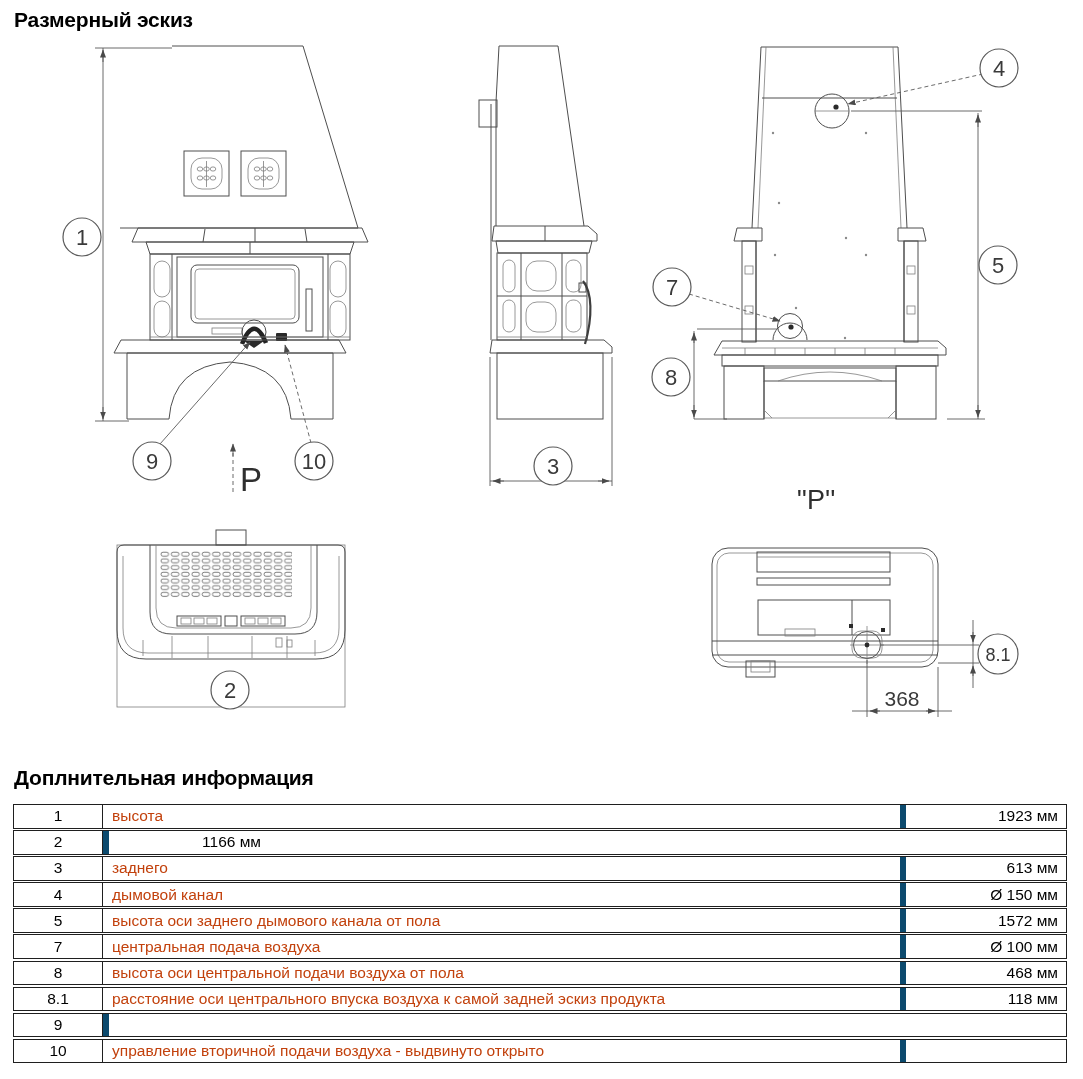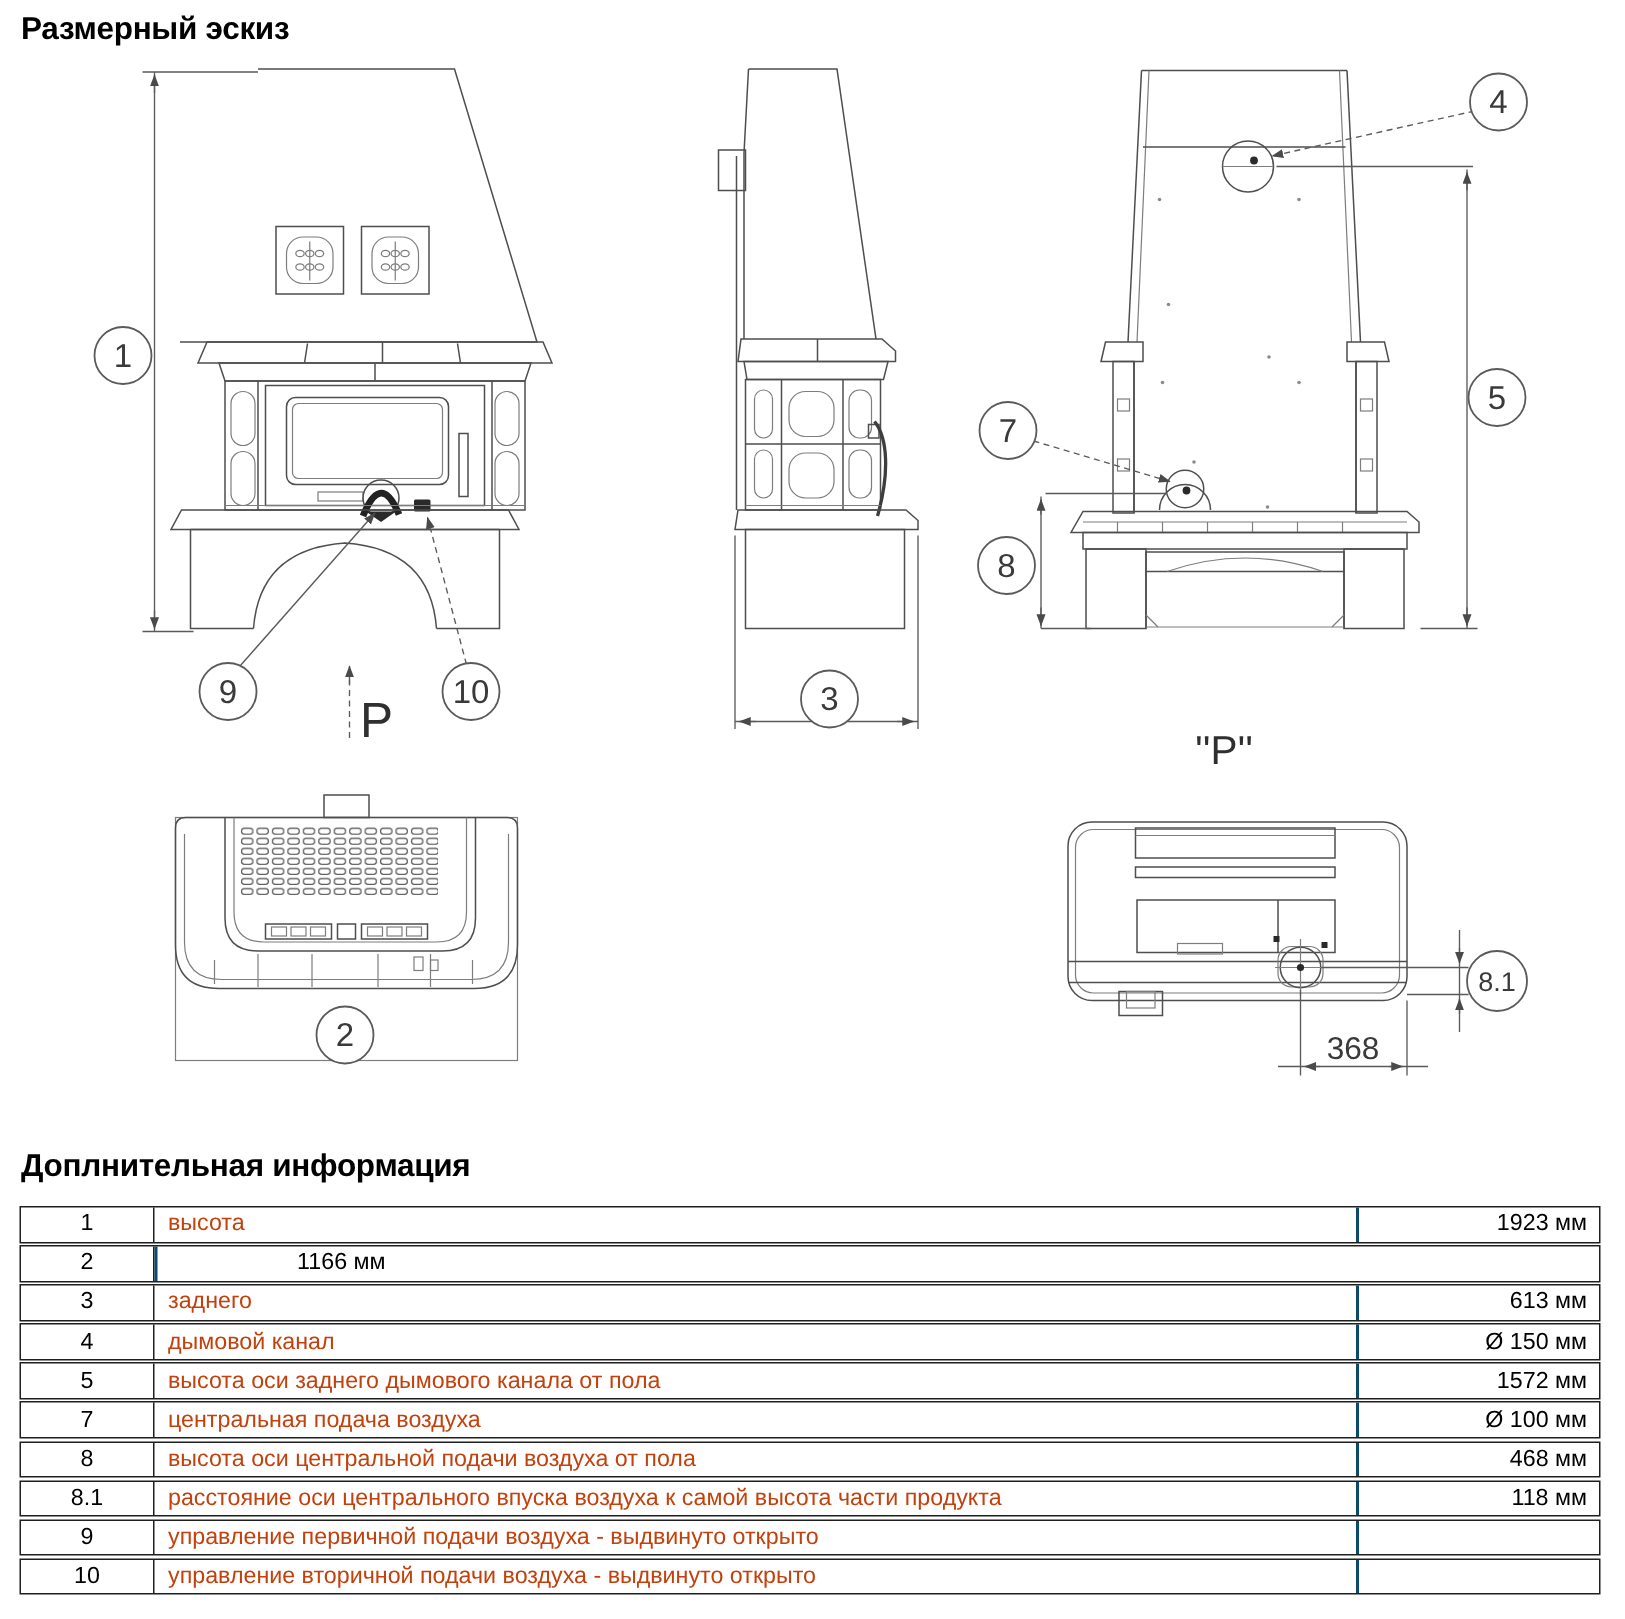--- a/index.html
+++ b/index.html
@@ -20,21 +20,21 @@
   .dtext{fill:#3a3a3a;font-size:21px;text-anchor:middle;font-family:"Liberation Sans",sans-serif;}
   .ptext{fill:#2f2f2f;font-size:33px;text-anchor:start;font-family:"Liberation Sans",sans-serif;}
   .pview{fill:#2f2f2f;font-size:27px;text-anchor:middle;font-family:"Liberation Sans",sans-serif;}
   .blk{fill:#2a2a2a;stroke:none;}
 
   
   .info-table{position:absolute;left:13px;top:804px;width:1054px;}
   .t-row{display:flex;align-items:stretch;border:1.6px solid #1f1f1f;margin-bottom:1.5px;height:22.6px;background:#fff;}
   .t-num{width:88px;border-right:1.6px solid #1f1f1f;display:flex;align-items:center;justify-content:center;font-size:15.5px;color:#000;}
   .t-desc{flex:1;display:flex;align-items:center;padding-left:9px;font-size:15.5px;color:#c2410c;white-space:nowrap;overflow:hidden;}
-  .t-val{width:152px;border-left:2px solid #0c4a6e;display:flex;align-items:center;justify-content:flex-end;padding-right:8px;font-size:15.5px;color:#000;white-space:nowrap;}
+  .t-val{width:152px;border-left:6px solid #0c4a6e;display:flex;align-items:center;justify-content:flex-end;padding-right:8px;font-size:15.5px;color:#000;white-space:nowrap;}
 </style>
 </head>
 <body>
 
 <div class="heading" id="sketch-heading">Размерный эскиз</div>
 
 <svg id="sketch-svg" width="1083" height="760" viewBox="0 0 1083 760">
   <defs>
     <marker id="ah" markerWidth="10" markerHeight="8" refX="7.5" refY="3" orient="auto" markerUnits="userSpaceOnUse">
       <path d="M0,0 L8,3 L0,6 Z" fill="#4a4a4a"></path>
@@ -384,26 +384,25 @@
     <div class="t-desc">центральная подача воздуха</div>
     <div class="t-val">Ø 100 мм</div>
   </div>
   <div class="t-row">
     <div class="t-num">8</div>
     <div class="t-desc">высота оси центральной подачи воздуха от пола</div>
     <div class="t-val">468 мм</div>
   </div>
   <div class="t-row">
     <div class="t-num">8.1</div>
-    <div class="t-desc">расстояние оси центрального впуска воздуха к самой высота части продукта</div>
+    <div class="t-desc">расстояние оси центрального впуска воздуха к самой задней эскиз продукта</div>
     <div class="t-val">118 мм</div>
   </div>
   <div class="t-row">
     <div class="t-num">9</div>
-    <div class="t-desc">управление первичной подачи воздуха - выдвинуто открыто</div>
     <div class="t-val"></div>
   </div>
   <div class="t-row">
     <div class="t-num">10</div>
     <div class="t-desc">управление вторичной подачи воздуха - выдвинуто открыто</div>
     <div class="t-val"></div>
   </div>
 </div>
 
 </body></html>

